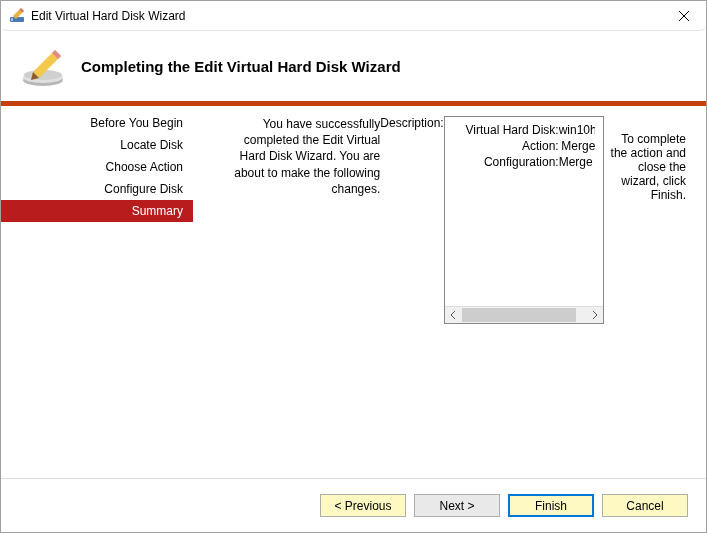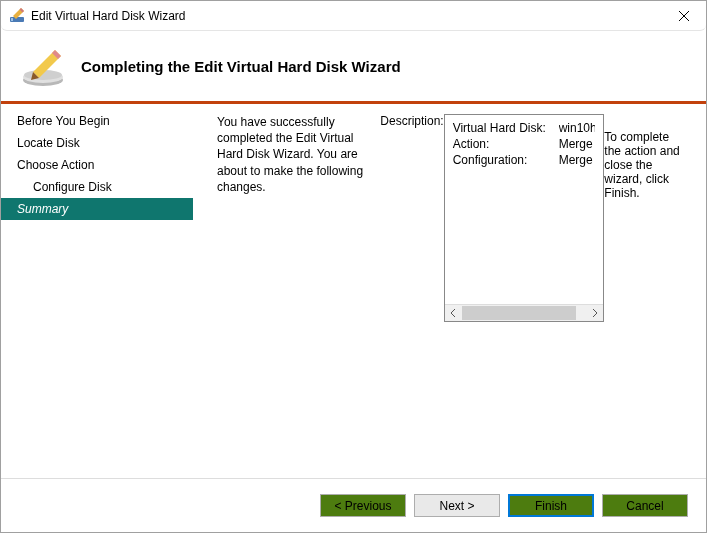--- a/index.html
+++ b/index.html
@@ -49,38 +49,38 @@
   }
   .header-title {
     font-size: 15px;
     font-weight: 600;
     color: #000;
   }
 
   .body {
     flex: 1;
     display: flex;
-    border-top: 3px solid #c2410c;
+    border-top: 5px solid #c2410c;
     min-height: 0;
+    text-align: right;
   }
   .sidebar {
     width: 192px;
     padding-top: 6px;
     font-size: 12px;
   }
   .nav-item {
     padding: 4px 10px 4px 16px;
     cursor: default;
     white-space: nowrap;
   }
   .nav-item.sub { padding-left: 32px; }
   .nav-item.selected {
-    background: #0f766e;
+    background: #b91c1c;
     color: #fff;
-    font-style: italic;
   }
 
   .content {
     flex: 1;
     padding: 10px 20px 10px 24px;
     display: flex; flex-direction: row;
     min-width: 0;
   }
   .intro {
     margin-bottom: 14px;
@@ -128,21 +128,21 @@
     height: 54px;
     border-top: 1px solid #ddd;
     display: flex; align-items: center; justify-content: flex-end;
     padding: 0 18px;
     gap: 8px;
   }
   .btn {
     min-width: 86px;
     height: 23px;
     border: 1px solid #adadad;
-    background: #4d7c0f;
+    background: #fef9c3;
     font-family: inherit;
     font-size: 12px;
     cursor: default;
     padding: 0 10px;
   }
   .btn:disabled { color: #000000; background: #e9e9e9; }
   .btn.default {
     border: 2px solid #0078d7;
     padding: 0 9px;
     height: 23px;

